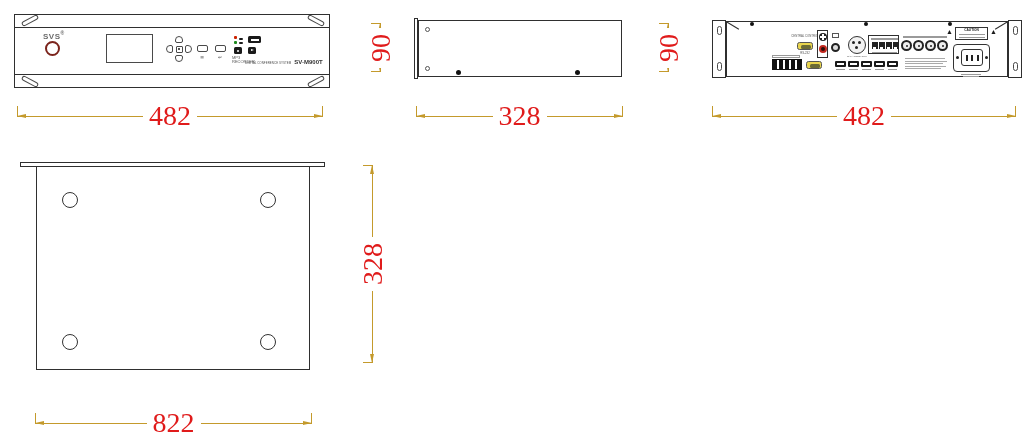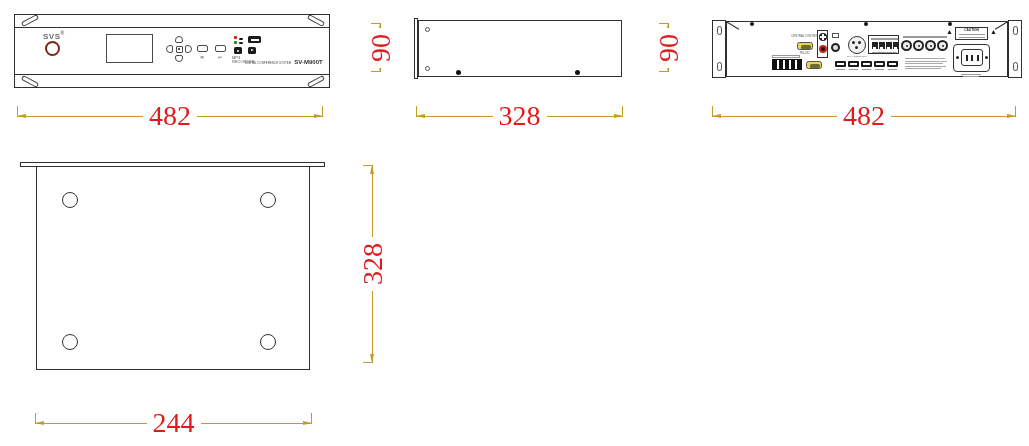--- a/index.html
+++ b/index.html
@@ -278,16 +278,16 @@
     <i class="arr t"></i>
       <i class="arr b"></i>
     <span class="dtext">328</span>
   </div>
 
   <div class="dimh" style="left:35px;top:423px;width:277px;">
     <i class="tick l"></i>
       <i class="tick r"></i>
     <i class="arr l"></i>
       <i class="arr r"></i>
-    <span class="dtext">244</span>
+    <span class="dtext">822</span>
   </div>
 
 </div>
 
 </body></html>

